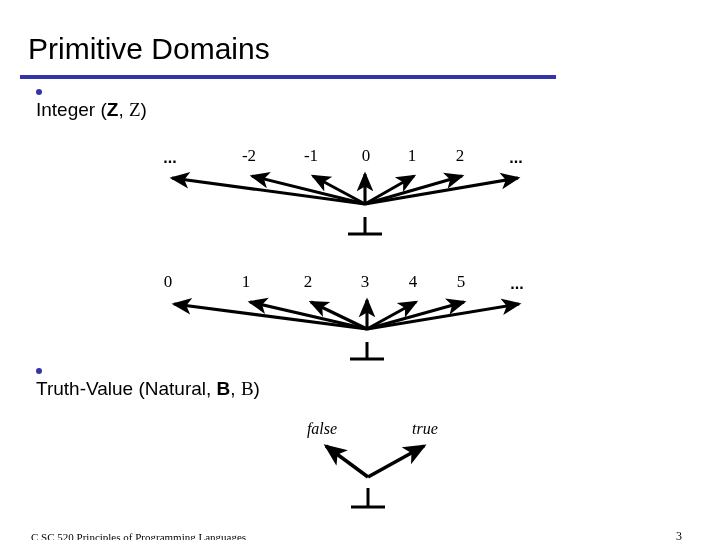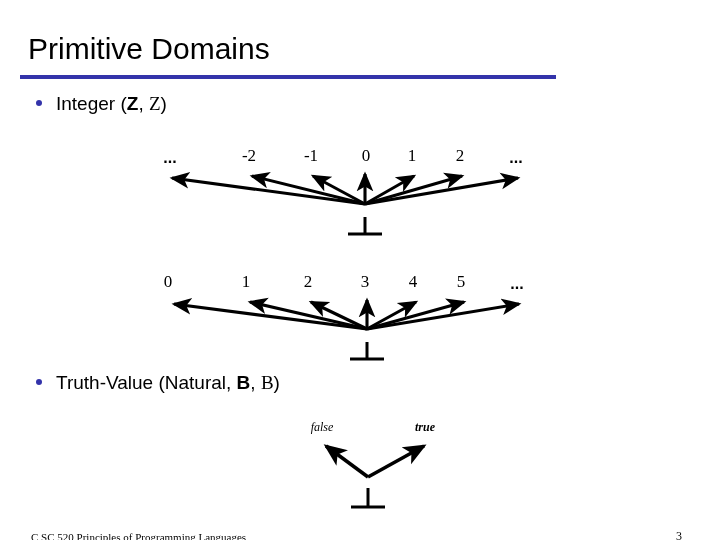--- a/index.html
+++ b/index.html
@@ -41,20 +41,21 @@
     height: 4px;
     background: #3333aa;
   }
 
   
   .bullet-row {
     position: absolute;
     display: flex;
     align-items: baseline;
     white-space: nowrap;
+    flex-direction: column;
   }
   .bullet-dot {
     display: inline-block;
     width: 6px;
     height: 6px;
     border-radius: 50%;
     background: #3333aa;
     margin-right: 14px;
     position: relative;
     top: -4px;
@@ -97,21 +98,21 @@
     white-space: nowrap;
   }
   .elem-label.ellipsis {
     font-family: "Liberation Sans", sans-serif;
     font-weight: bold;
     font-size: 16px;
   }
   .elem-label.italic-serif {
     font-family: "Liberation Serif", serif;
     font-style: italic;
-    font-size: 12px;
+    font-size: 16px;
   }
 
   
   #footer-text {
     position: absolute;
     left: 31px;
     top: 513px;
     font-family: "Liberation Serif", serif;
     font-size: 11px;
     color: #000000;
@@ -204,21 +205,21 @@
     </svg>
   </div>
 
   <div class="bullet-row" id="bullet-boolean">
     <span class="bullet-dot"></span>
     <span class="bullet-text"><span>Truth-Value (Natural, </span><span class="sym-bold">B</span><span>, </span><span class="sym-serif">B</span><span>)</span></span>
   </div>
 
   <div class="lattice" id="lattice-boolean" style="left:0px; top:0px;">
     <div class="elem-label italic-serif" style="left:322px; top:402px;">false</div>
-    <div class="elem-label italic-serif" style="left:425px; top:402px;font-weight:bold;">true</div>
+    <div class="elem-label italic-serif" style="left:425px; top:402px;">true</div>
 
     <svg width="720" height="540" viewBox="0 0 720 540" style="position:absolute; left:0; top:0; pointer-events:none;">
       <defs>
         <marker id="ah3" markerWidth="7" markerHeight="7" refX="5.6" refY="3" orient="auto">
           <path d="M0,0.3 L6.4,3 L0,5.7 L1.6,3 Z" fill="#000000"></path>
         </marker>
       </defs>
       <g stroke="#000000" stroke-width="3.6" fill="none" marker-end="url(#ah3)">
         <line x1="368" y1="459" x2="326" y2="428"></line>
         <line x1="368" y1="459" x2="424" y2="428"></line>

